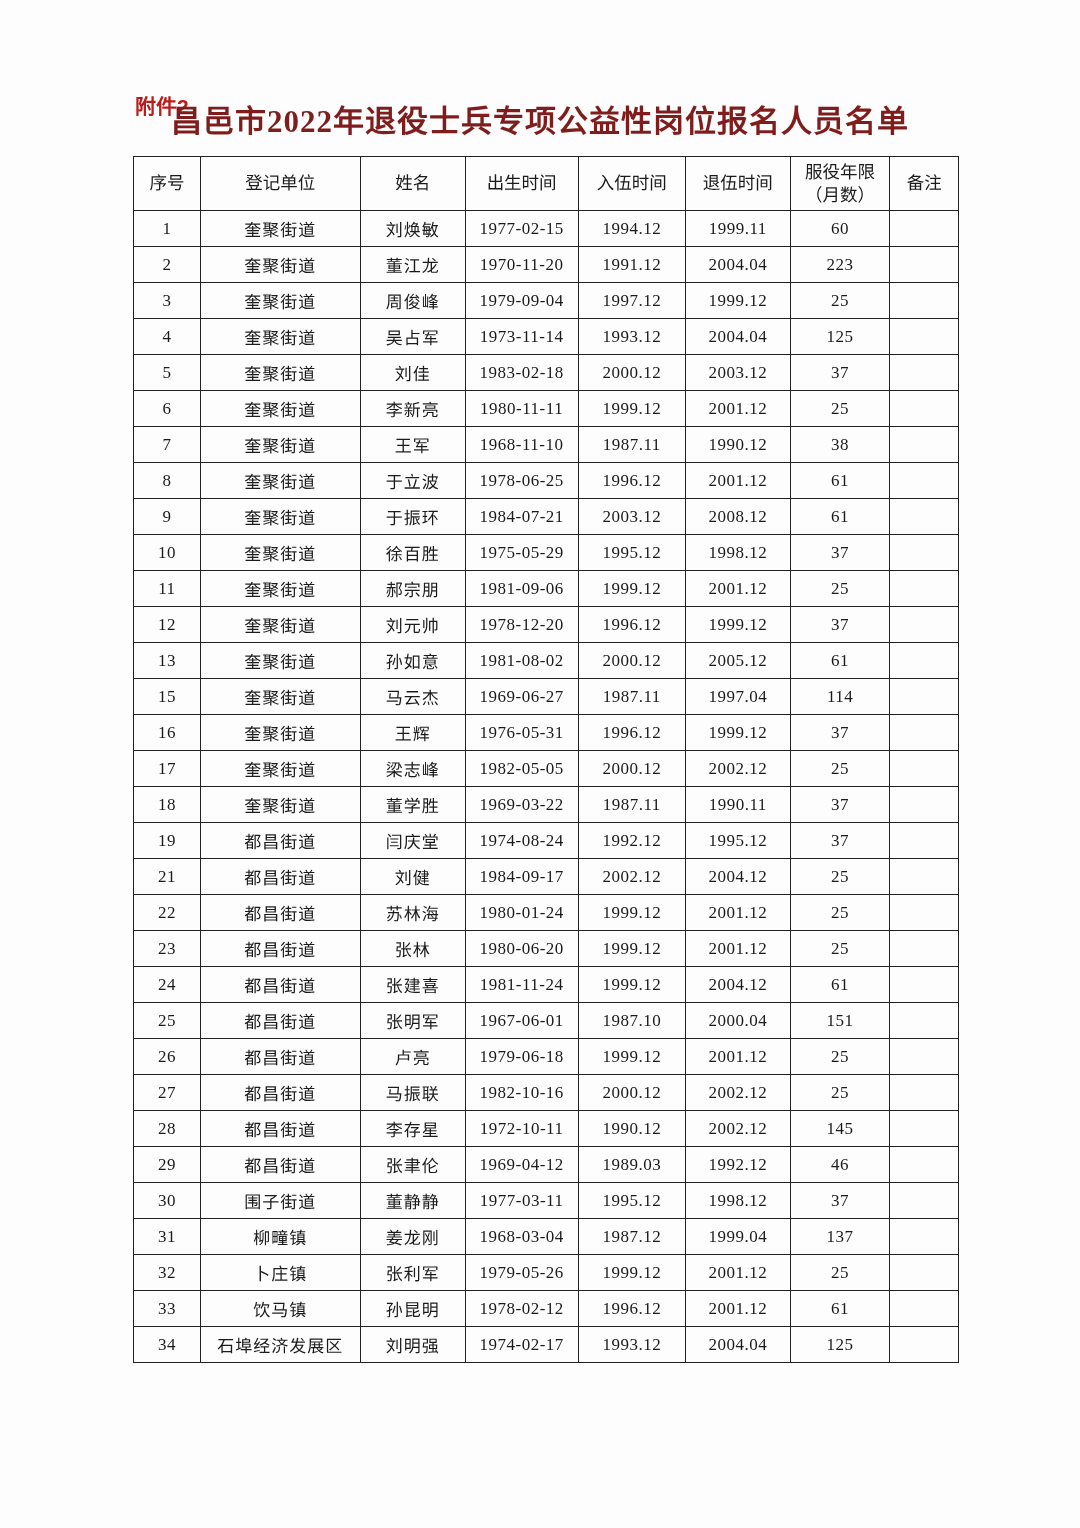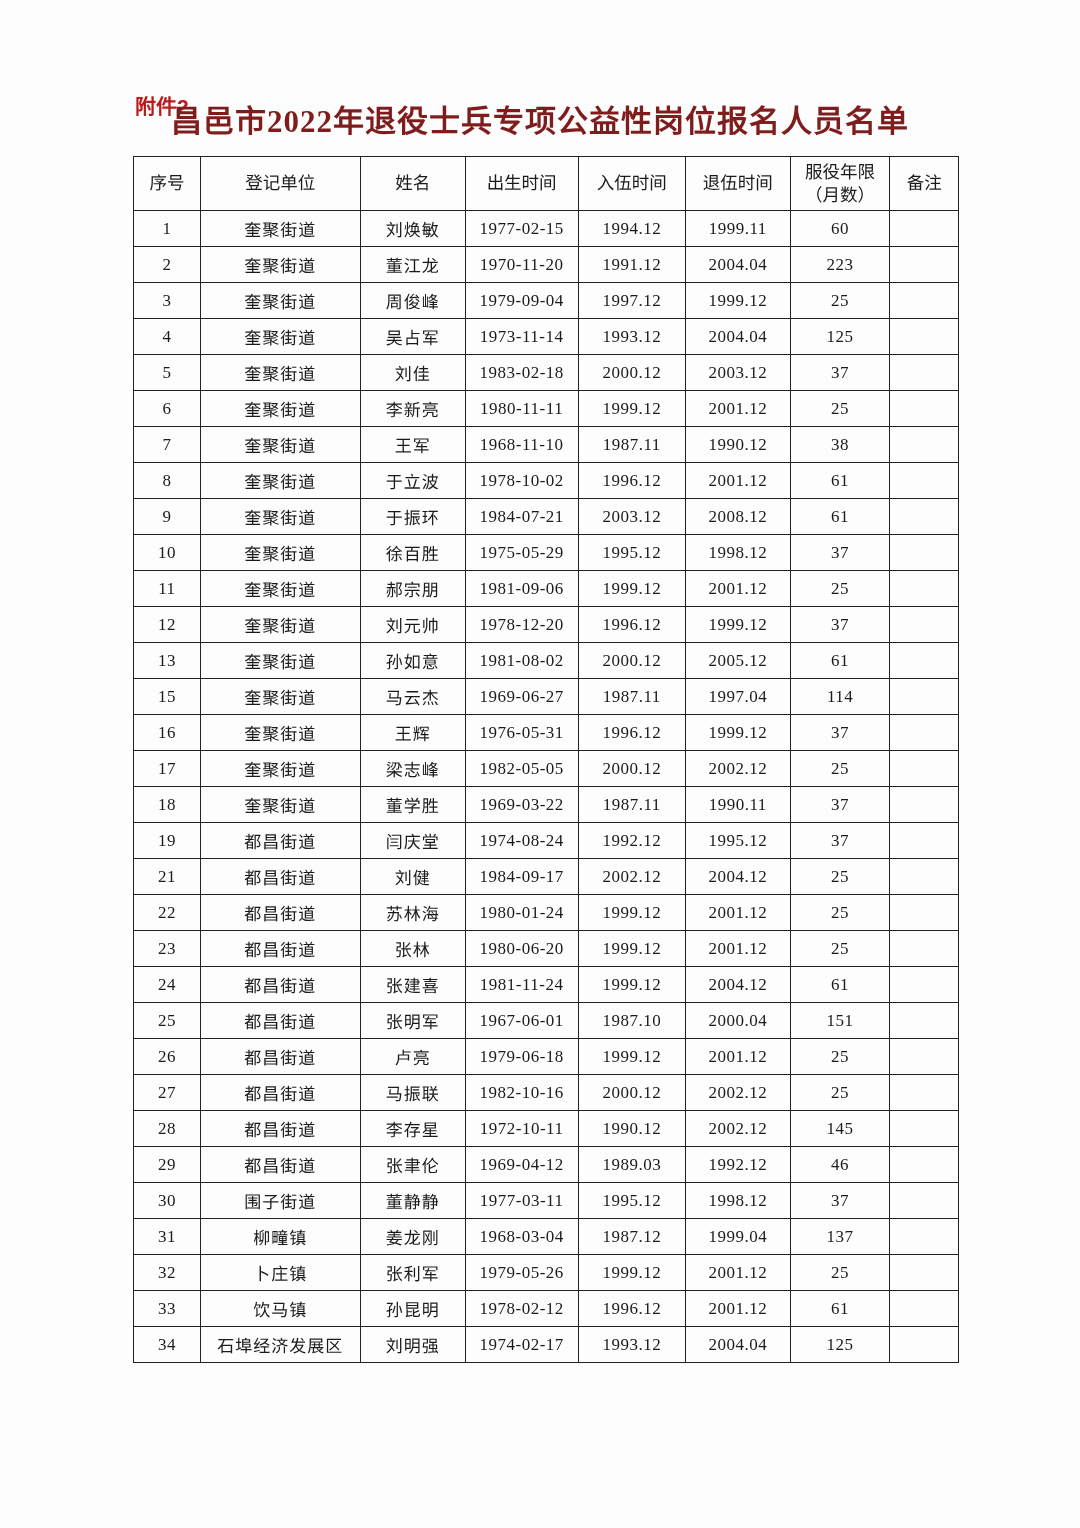--- a/index.html
+++ b/index.html
@@ -174,21 +174,21 @@
           <td class="cell-birth">1968-11-10</td>
           <td class="cell-enlist">1987.11</td>
           <td class="cell-discharge">1990.12</td>
           <td class="cell-months">38</td>
           <td class="cell-remark"></td>
         </tr>
         <tr>
           <td class="cell-seq">8</td>
           <td class="cell-unit">奎聚街道</td>
           <td class="cell-name">于立波</td>
-          <td class="cell-birth">1978-10-02</td>
+          <td class="cell-birth">1978-06-25</td>
           <td class="cell-enlist">1996.12</td>
           <td class="cell-discharge">2001.12</td>
           <td class="cell-months">61</td>
           <td class="cell-remark"></td>
         </tr>
         <tr>
           <td class="cell-seq">9</td>
           <td class="cell-unit">奎聚街道</td>
           <td class="cell-name">于振环</td>
           <td class="cell-birth">1984-07-21</td>

